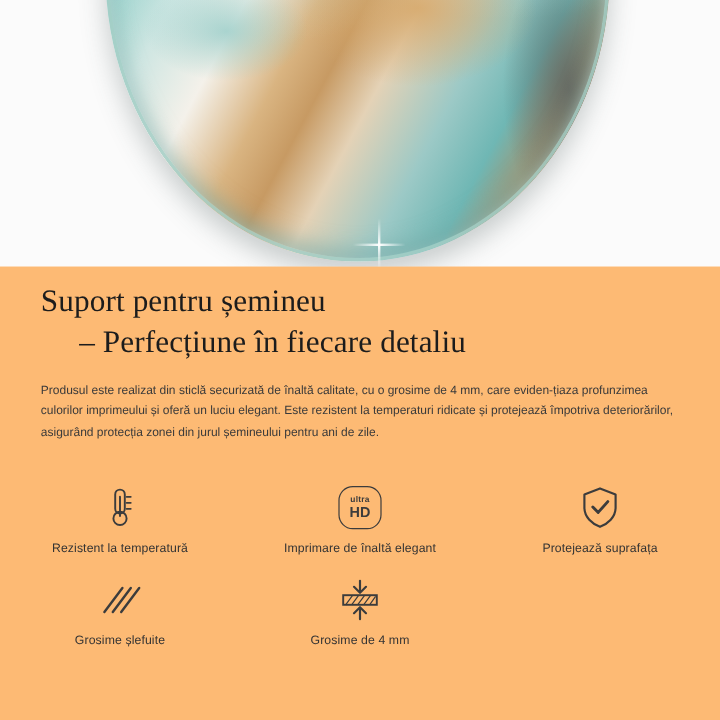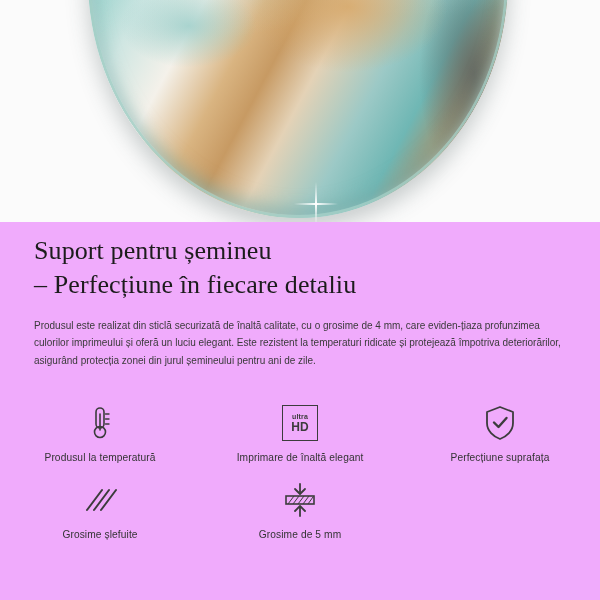--- a/index.html
+++ b/index.html
@@ -11,21 +11,21 @@
     height: 600px;
     overflow: hidden;
     background: #ffffff;
     font-family: "Liberation Sans", sans-serif;
     color: #2b2b2b;
   }
   .page {
     position: relative;
     width: 600px;
     height: 600px;
-    background: #f0abfc;
+    background: #fdba74;
   }
 
   
   .hero {
     position: absolute;
     left: 0;
     top: 0;
     width: 600px;
     height: 222px;
     overflow: hidden;
@@ -119,20 +119,21 @@
     padding: 12px 34px 0 34px;
     font-family: "Liberation Serif", serif;
     font-weight: 400;
     font-size: 26px;
     line-height: 1.32;
     color: #1c1c1c;
     letter-spacing: 0.1px;
   }
   .headline .line2 {
     display: block;
+    margin-left: 32px;
   }
   .body-copy {
     margin: 0;
     padding: 14px 24px 0 34px;
     font-size: 10px;
     line-height: 1.78;
     color: #3a3a3a;
   }
 
   
@@ -161,21 +162,21 @@
     margin-top: 6px;
     font-size: 10.2px;
     color: #333333;
     text-align: center;
     letter-spacing: 0.1px;
   }
   .ultra-hd {
     width: 34px;
     height: 34px;
     border: 1.6px solid #3c3c3c;
-    border-radius: 0;
+    border-radius: 12px;
     display: flex;
     flex-direction: column;
     align-items: center;
     justify-content: center;
     line-height: 1;
   }
   .ultra-hd .u {
     font-size: 7px;
     font-weight: bold;
     color: #3c3c3c;
@@ -217,41 +218,41 @@
       <div class="feature-icon">
         <svg width="34" height="38" viewBox="0 0 34 38" fill="none">
           <rect x="13" y="4" width="8" height="20" rx="4" stroke="#3c3c3c" stroke-width="1.6"></rect>
           <circle cx="17" cy="28" r="5.5" stroke="#3c3c3c" stroke-width="1.6"></circle>
           <line x1="17" y1="10" x2="17" y2="26" stroke="#3c3c3c" stroke-width="1.6" stroke-linecap="round"></line>
           <line x1="22.5" y1="10" x2="26" y2="10" stroke="#3c3c3c" stroke-width="1.4" stroke-linecap="round"></line>
           <line x1="22.5" y1="15" x2="26" y2="15" stroke="#3c3c3c" stroke-width="1.4" stroke-linecap="round"></line>
           <line x1="22.5" y1="20" x2="26" y2="20" stroke="#3c3c3c" stroke-width="1.4" stroke-linecap="round"></line>
         </svg>
       </div>
-      <div class="feature-label">Produsul la temperatură</div>
+      <div class="feature-label">Rezistent la temperatură</div>
     </div>
 
     <div class="feature">
       <div class="feature-icon">
         <div class="ultra-hd">
           <span class="u">ultra</span>
           <span class="hd">HD</span>
         </div>
       </div>
       <div class="feature-label">Imprimare de înaltă elegant</div>
     </div>
 
     <div class="feature">
       <div class="feature-icon">
         <svg width="36" height="38" viewBox="0 0 36 38" fill="none">
           <path d="M18 3 L31 8 V19 C31 27 24.5 32.5 18 35 C11.5 32.5 5 27 5 19 V8 Z" stroke="#3c3c3c" stroke-width="1.8" stroke-linejoin="round"></path>
           <path d="M12 18.5 L16.5 23 L24.5 14" stroke="#3c3c3c" stroke-width="2.4" stroke-linecap="round" stroke-linejoin="round"></path>
         </svg>
       </div>
-      <div class="feature-label">Perfecțiune suprafața</div>
+      <div class="feature-label">Protejează suprafața</div>
     </div>
 
 
     <div class="feature">
       <div class="feature-icon">
         <svg width="38" height="34" viewBox="0 0 38 34" fill="none">
           <path d="M6 27 L21 7" stroke="#3c3c3c" stroke-width="2" stroke-linecap="round"></path>
           <path d="M13 27 L28 7" stroke="#3c3c3c" stroke-width="2" stroke-linecap="round"></path>
           <path d="M20 27 L35 7" stroke="#3c3c3c" stroke-width="2" stroke-linecap="round"></path>
         </svg>
@@ -263,17 +264,17 @@
       <div class="feature-icon">
         <svg width="40" height="38" viewBox="0 0 40 38" fill="none">
           <path d="M20 3 V11" stroke="#3c3c3c" stroke-width="1.8" stroke-linecap="round"></path>
           <path d="M15 8 L20 13 L25 8" stroke="#3c3c3c" stroke-width="1.8" stroke-linecap="round" stroke-linejoin="round"></path>
           <rect x="6" y="15" width="28" height="8" stroke="#3c3c3c" stroke-width="1.6"></rect>
           <path d="M8 23 L14 15 M13 23 L19 15 M18 23 L24 15 M23 23 L29 15 M28 23 L33 16" stroke="#3c3c3c" stroke-width="1"></path>
           <path d="M20 35 V27" stroke="#3c3c3c" stroke-width="1.8" stroke-linecap="round"></path>
           <path d="M15 30 L20 25 L25 30" stroke="#3c3c3c" stroke-width="1.8" stroke-linecap="round" stroke-linejoin="round"></path>
         </svg>
       </div>
-      <div class="feature-label">Grosime de 5 mm</div>
+      <div class="feature-label">Grosime de 4 mm</div>
     </div>
 
   </div>
 </div>
 
 </body></html>

